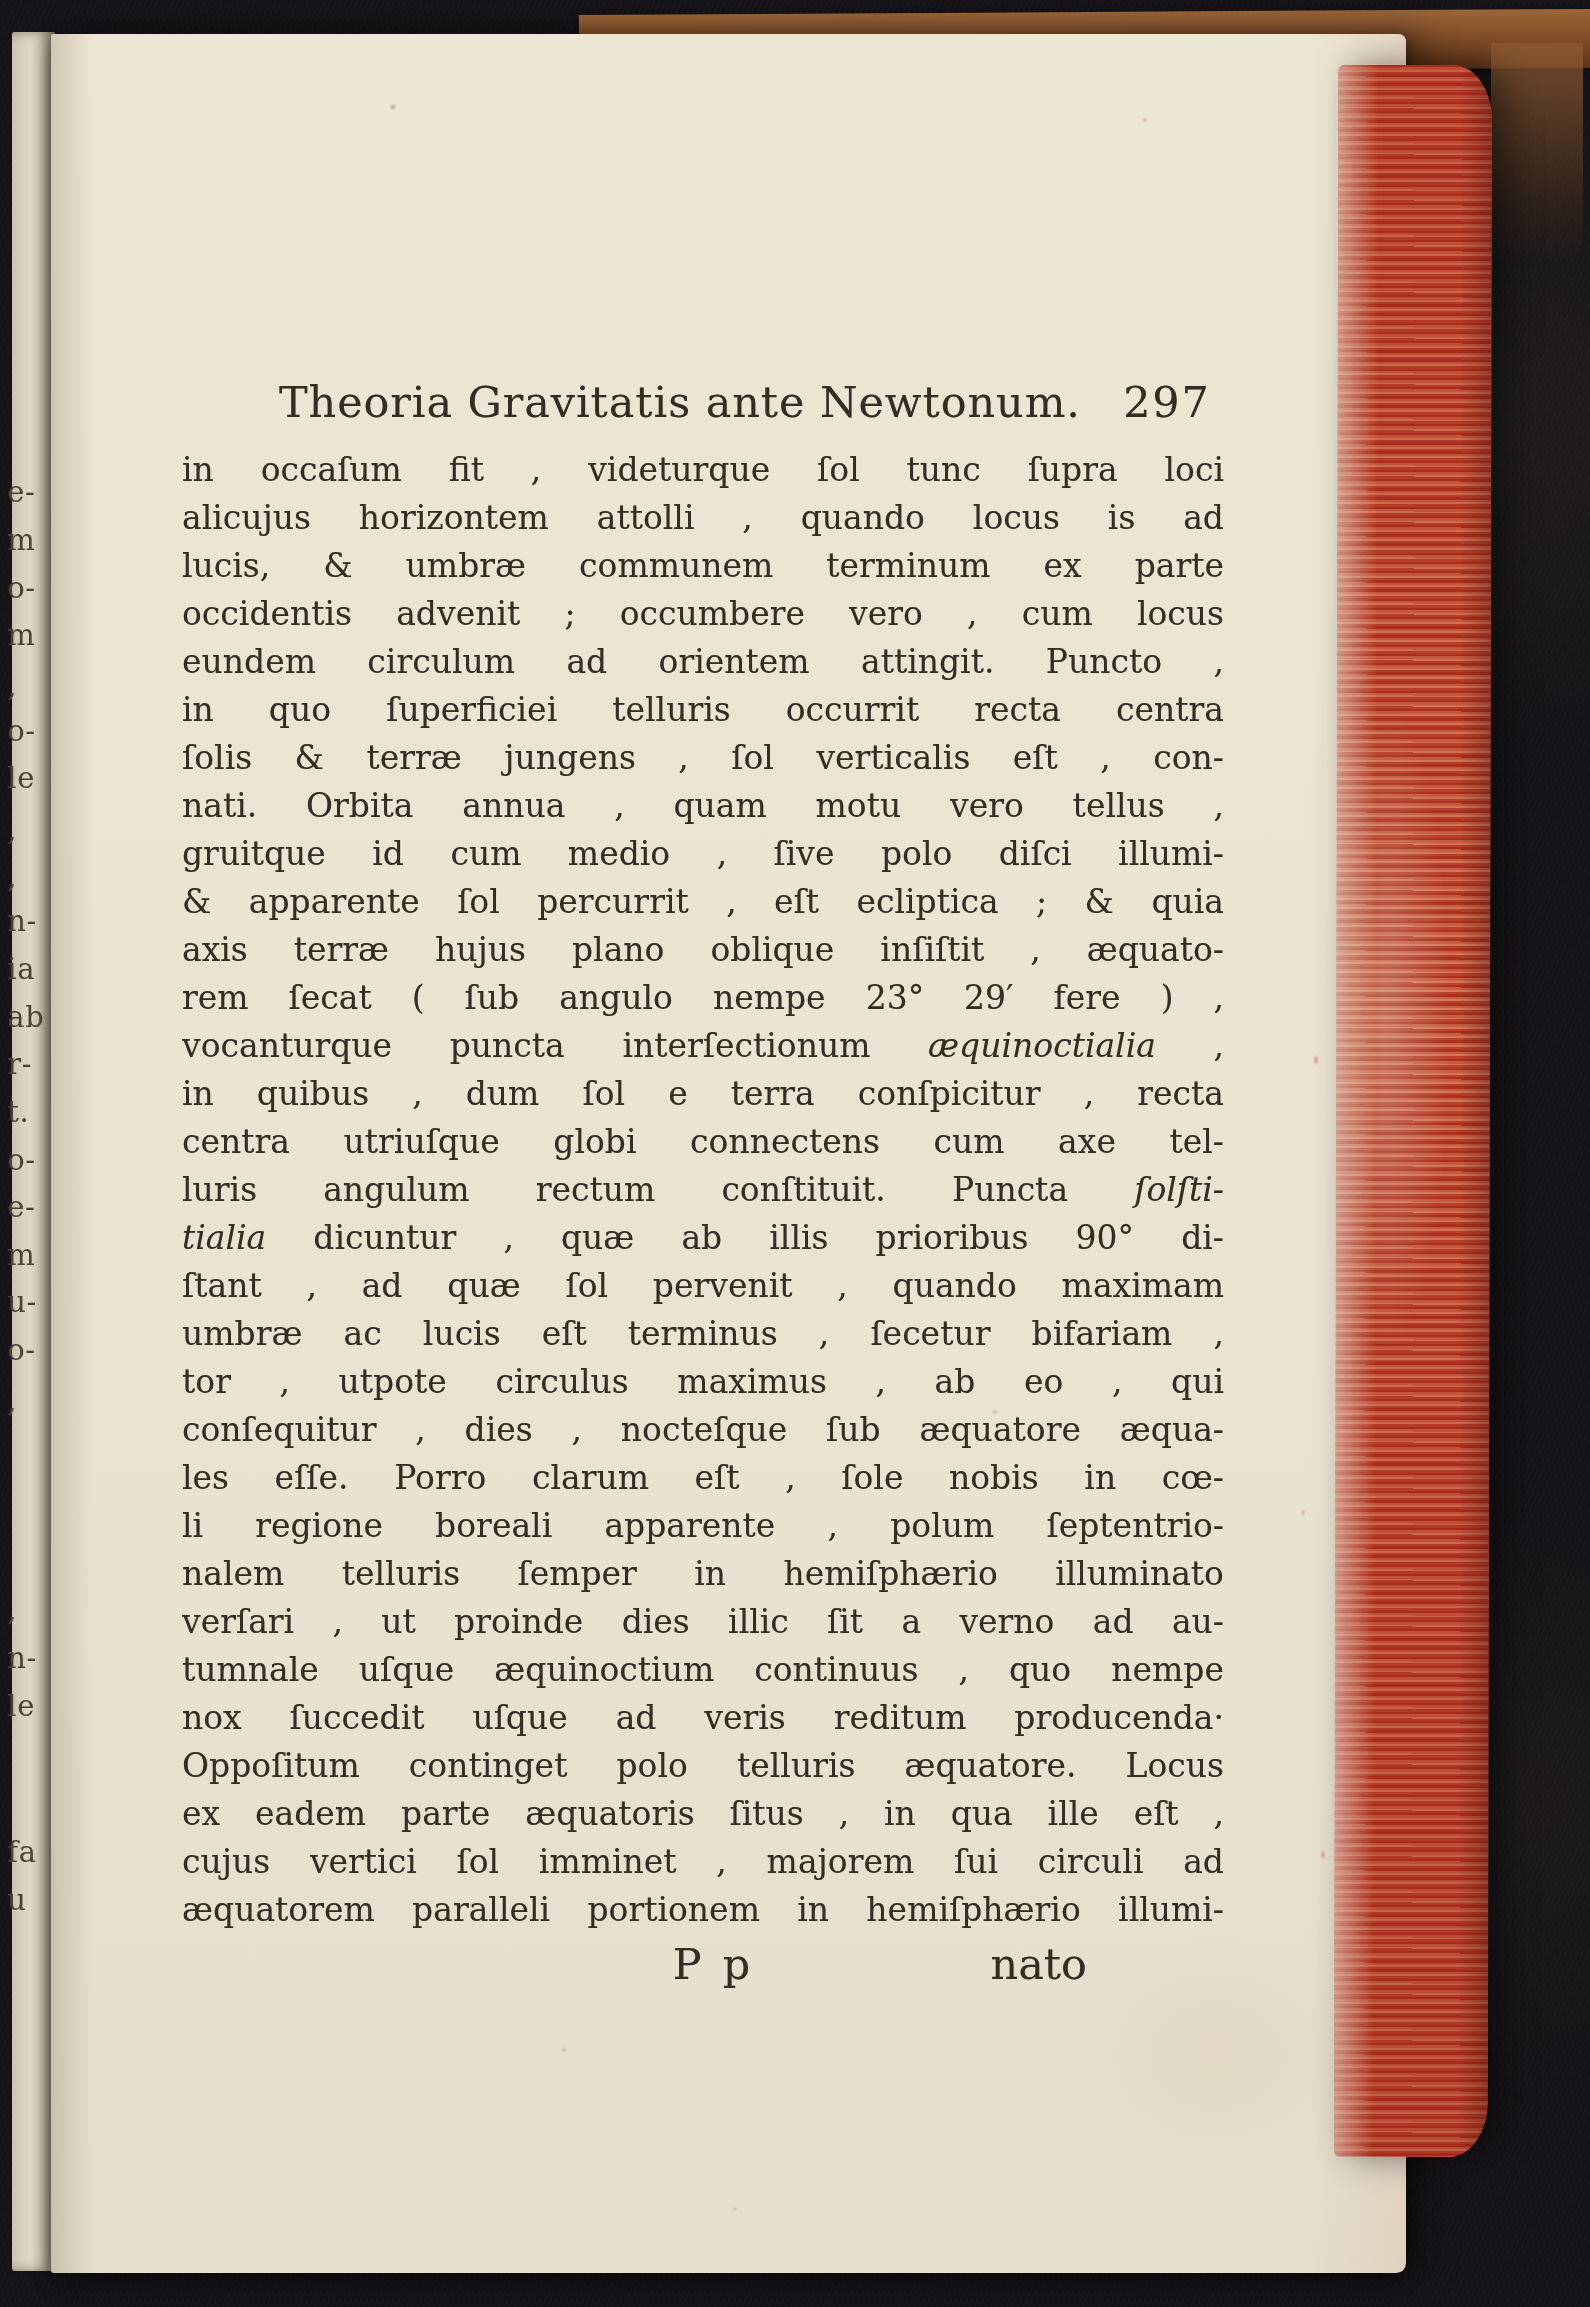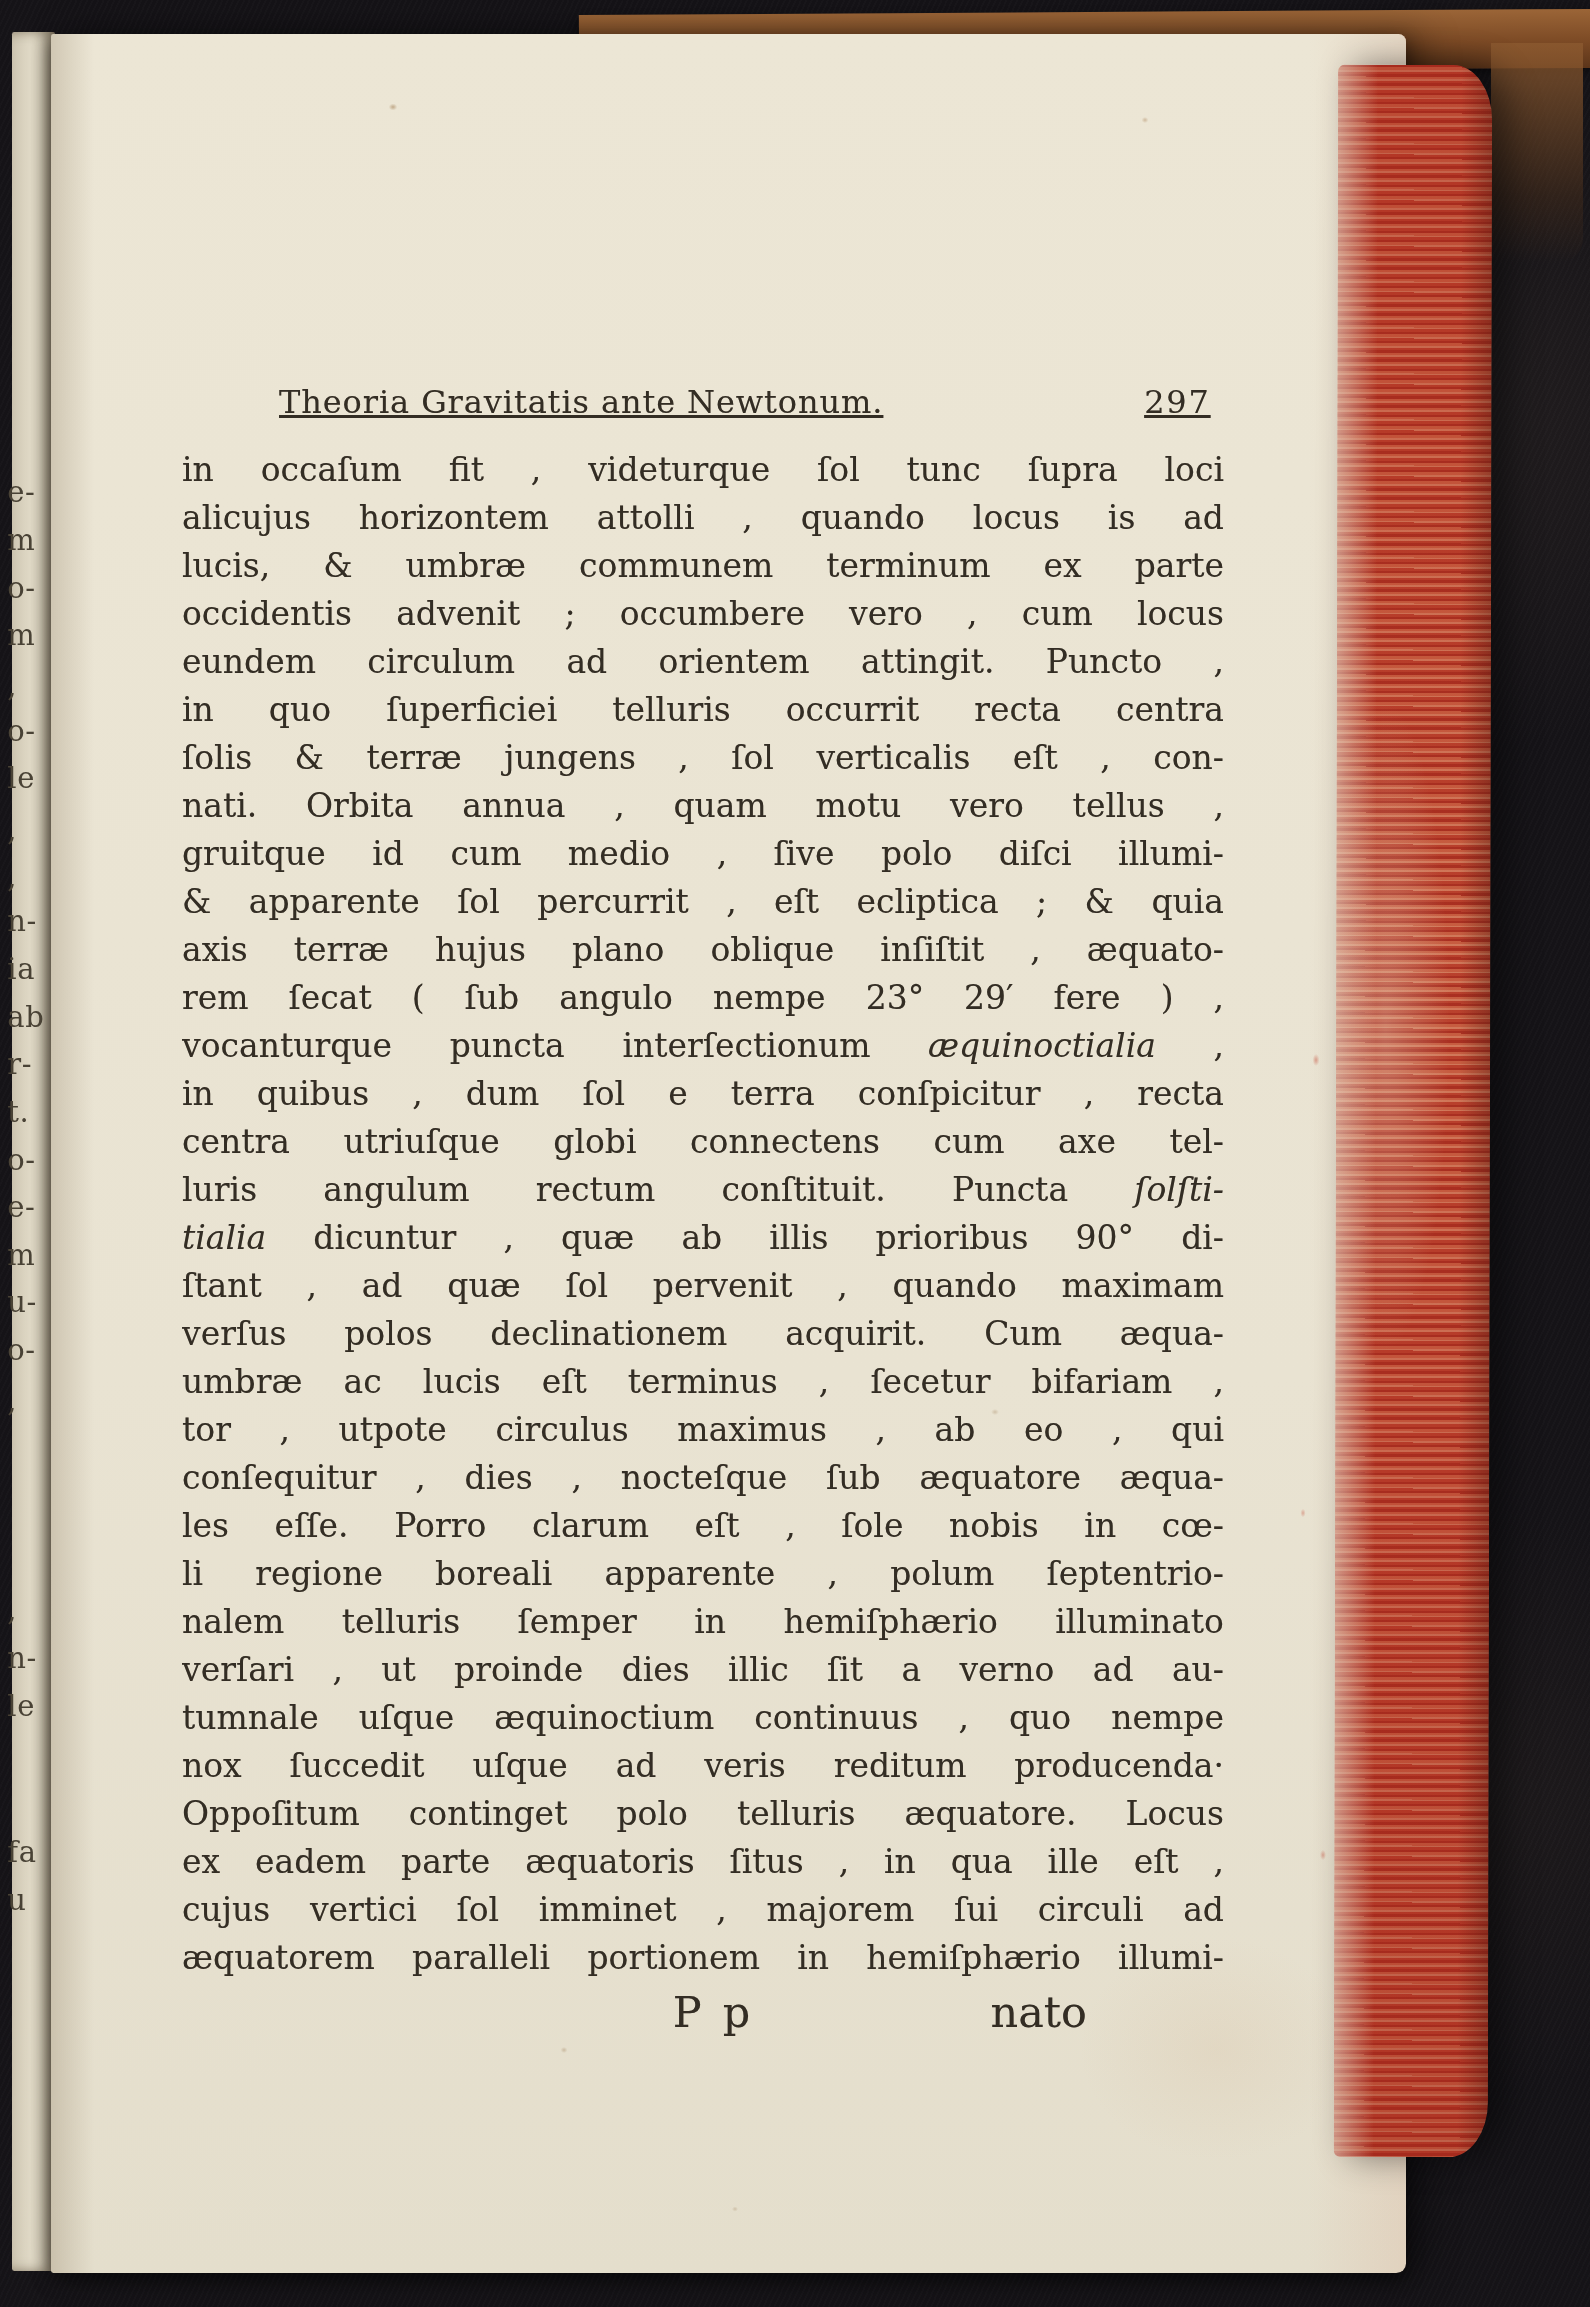--- a/index.html
+++ b/index.html
@@ -70,21 +70,21 @@
         rgba(178,52,36,.7) 6.7px 9.2px),
       linear-gradient(180deg, #b43a28 0%, #c04a32 18%, #ca5f42 45%, #bc4430 70%, #ae3a28 100%);
     box-shadow: 16px 0 34px rgba(0,0,0,.45);
     transform:rotate(0.12deg);
   }
   
   .text-col{
     position:absolute; left:131px; top:342px; width:1042px; z-index:4;
     color:#332d24; text-shadow:0 0 0.6px rgba(60,48,34,.35);
   }
-  .header{display:flex; height:53px; line-height:53px; font-size:32px;text-decoration:underline;}
+  .header{display:flex; height:53px; line-height:53px; font-size:43px;}
   .title{margin-left:97px; letter-spacing:0.9px;}
   .pnum{margin-left:auto; margin-right:13.4px; letter-spacing:1.8px;}
   .body{margin-top:17px;}
   .bline{
     height:48px; line-height:48px; font-size:33px;
     overflow:hidden; word-spacing:4.3px; text-align:justify;
   }
   .jline::after{content:""; display:inline-block; width:100%; height:0;}
   .it{font-style:italic;}
   .footer{position:relative; height:56px; margin-top:4.9px; font-size:43px;}
@@ -148,21 +148,20 @@
           <div class="bline jline"><span>gruitque id cum medio , ſive polo diſci illumi-</span></div>
           <div class="bline jline"><span>&amp; apparente ſol percurrit , eſt ecliptica ; &amp; quia</span></div>
           <div class="bline jline"><span>axis terræ hujus plano oblique inſiſtit , æquato-</span></div>
           <div class="bline jline"><span>rem ſecat ( ſub angulo nempe 23° 29′ fere ) ,</span></div>
           <div class="bline jline"><span>vocanturque puncta interſectionum </span><span class="it">æquinoctialia</span><span> ,</span></div>
           <div class="bline jline"><span>in quibus , dum ſol e terra conſpicitur , recta</span></div>
           <div class="bline jline"><span>centra utriuſque globi connectens cum axe tel-</span></div>
           <div class="bline jline"><span>luris angulum rectum conſtituit. Puncta </span><span class="it">ſolſti-</span></div>
           <div class="bline jline"><span class="it">tialia</span><span> dicuntur , quæ ab illis prioribus 90° di-</span></div>
           <div class="bline jline"><span>ſtant , ad quæ ſol pervenit , quando maximam</span></div>
-          <div class="bline jline"><span>verſus polos declinationem acquirit. Cum æqua-</span></div>
           <div class="bline jline"><span>umbræ ac lucis eſt terminus , ſecetur bifariam ,</span></div>
           <div class="bline jline"><span>tor , utpote circulus maximus , ab eo , qui</span></div>
           <div class="bline jline"><span>conſequitur , dies , nocteſque ſub æquatore æqua-</span></div>
           <div class="bline jline"><span>les eſſe. Porro clarum eſt , ſole nobis in cœ-</span></div>
           <div class="bline jline"><span>li regione boreali apparente , polum ſeptentrio-</span></div>
           <div class="bline jline"><span>nalem telluris ſemper in hemiſphærio illuminato</span></div>
           <div class="bline jline"><span>verſari , ut proinde dies illic ſit a verno ad au-</span></div>
           <div class="bline jline"><span>tumnale uſque æquinoctium continuus , quo nempe</span></div>
           <div class="bline jline"><span>nox ſuccedit uſque ad veris reditum producenda·</span></div>
           <div class="bline jline"><span>Oppoſitum continget polo telluris æquatore. Locus</span></div>

